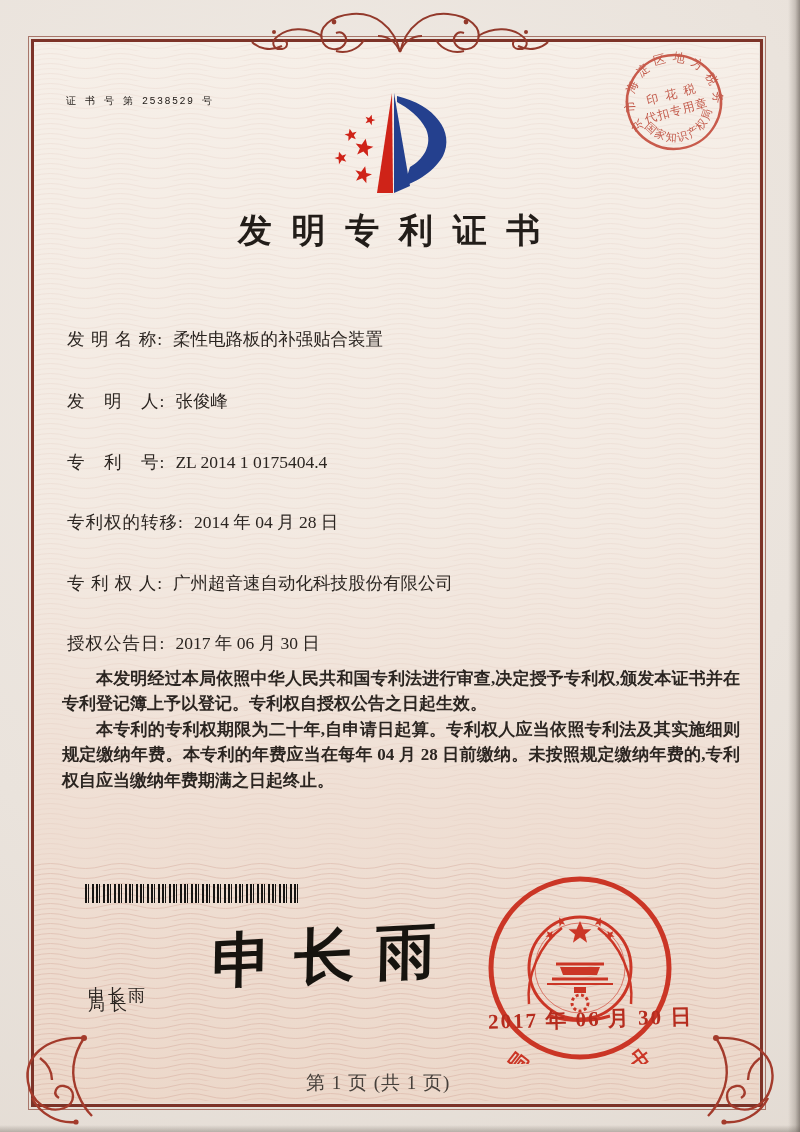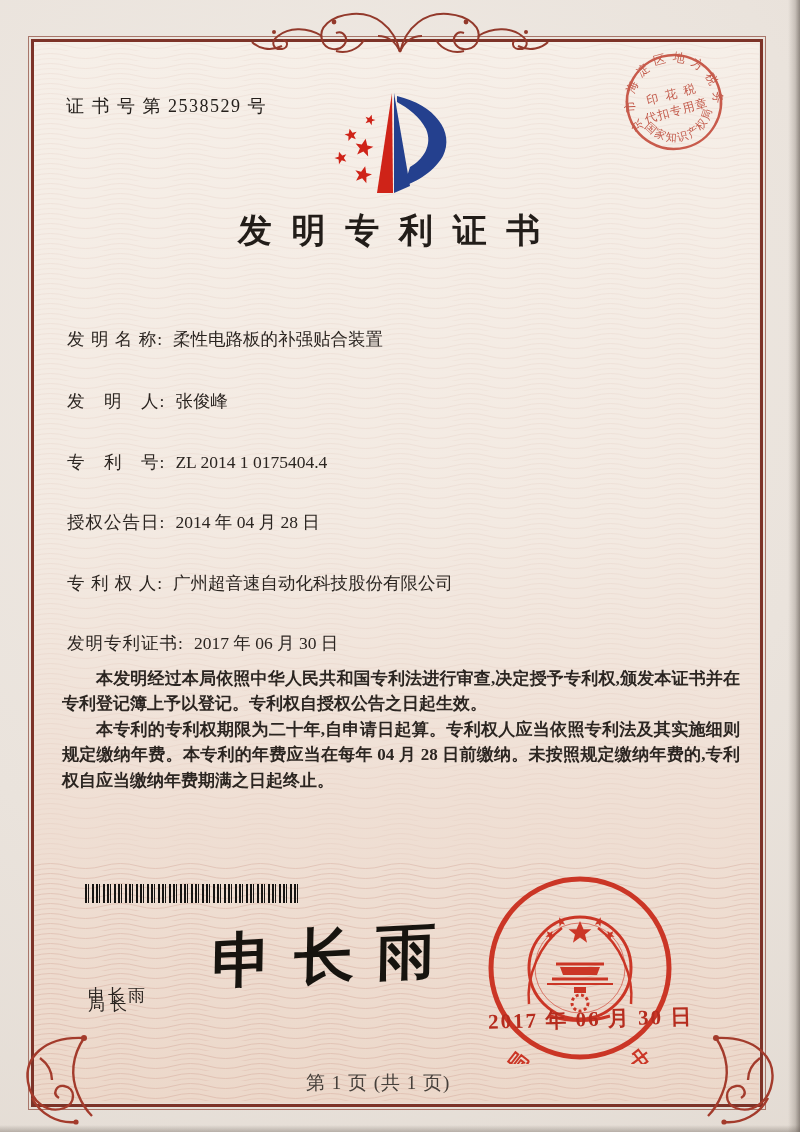--- a/index.html
+++ b/index.html
@@ -9,21 +9,21 @@
   .edge-right{position:absolute;right:0;top:0;width:12px;height:100%;
     background:linear-gradient(90deg,rgba(0,0,0,0) 0%,rgba(110,100,92,.28) 60%,rgba(82,74,67,.6) 100%);}
   .edge-bottom{position:absolute;left:0;bottom:0;width:100%;height:7px;
     background:linear-gradient(180deg,rgba(0,0,0,0),rgba(95,86,78,.35));}
   .paper{position:absolute;left:33px;top:41px;width:726px;height:1062px;
     background:linear-gradient(180deg,#f6efe8 0%,#f3eae2 45%,#efdfd4 72%,#ecd8ca 100%);}
   .waves{position:absolute;left:33px;top:41px;}
   .frame{position:absolute;left:28px;top:36px;width:736px;height:1072px;border:1px solid #a8766a;}
   .frame::before{content:"";position:absolute;inset:2px;border:3px solid #7d3328;}
   .ornament{position:absolute;}
-  .cert-no{position:absolute;left:66px;top:94px;font-size:18px;letter-spacing:1.5px;color:#25201c;}
+  .cert-no{position:absolute;left:66px;top:94px;font-size:10px;letter-spacing:1.5px;color:#25201c;font-family:Liberation Mono, monospace;}
   .logo{position:absolute;left:327px;top:90px;}
   .stamp{position:absolute;left:612px;top:40px;opacity:.9;}
   .title{position:absolute;left:0;right:12px;top:208px;text-align:center;font-size:34px;font-weight:bold;
     letter-spacing:.58em;text-indent:.29em;color:#221d19;}
   .field{position:absolute;left:67px;font-size:17.5px;white-space:nowrap;}
   .field .lbl{letter-spacing:1px;}
   .field .val{margin-left:10px;}
   .f0{top:327px}.f1{top:389px}.f2{top:450px}.f3{top:510px}.f4{top:571px}.f5{top:631px}
   .body-text{position:absolute;left:62px;top:666px;width:678px;font-size:17px;line-height:25.4px;
     text-align:justify;color:#2b2521;}
@@ -139,27 +139,27 @@
   <div class="field f1">
     <span class="lbl">发　明　人:</span><span class="val">张俊峰</span>
   </div>
   <div class="field f0">
     <span class="lbl">发 明 名 称:</span><span class="val">柔性电路板的补强贴合装置</span>
   </div>
   <div class="field f2">
     <span class="lbl">专　利　号:</span><span class="val">ZL 2014 1 0175404.4</span>
   </div>
   <div class="field f3">
-    <span class="lbl">授权公告日:</span><span class="val">2014 年 04 月 28 日</span>
+    <span class="lbl">专利权的转移:</span><span class="val">2014 年 04 月 28 日</span>
   </div>
   <div class="field f4">
     <span class="lbl">专 利 权 人:</span><span class="val">广州超音速自动化科技股份有限公司</span>
   </div>
   <div class="field f5">
-    <span class="lbl">发明专利证书:</span><span class="val">2017 年 06 月 30 日</span>
+    <span class="lbl">授权公告日:</span><span class="val">2017 年 06 月 30 日</span>
   </div>
 
   <div class="body-text">
     <p>本发明经过本局依照中华人民共和国专利法进行审查,决定授予专利权,颁发本证书并在专利登记簿上予以登记。专利权自授权公告之日起生效。</p>
     <p>本专利的专利权期限为二十年,自申请日起算。专利权人应当依照专利法及其实施细则规定缴纳年费。本专利的年费应当在每年 04 月 28 日前缴纳。未按照规定缴纳年费的,专利权自应当缴纳年费期满之日起终止。</p>
   </div>
 
   <div class="barcode"></div>
 
   <div class="signer-title">局长</div>

